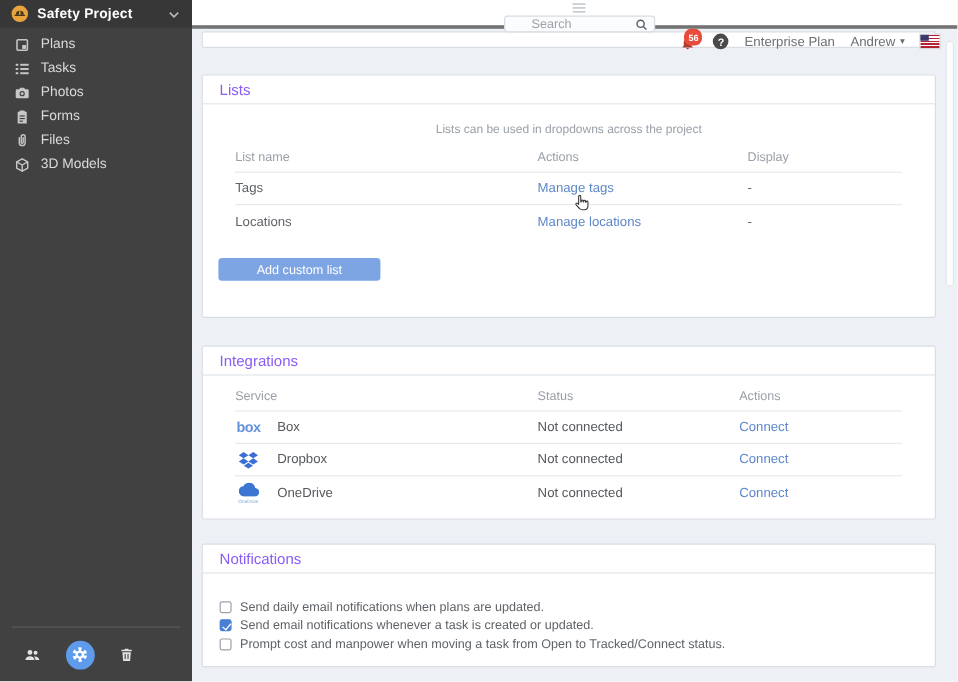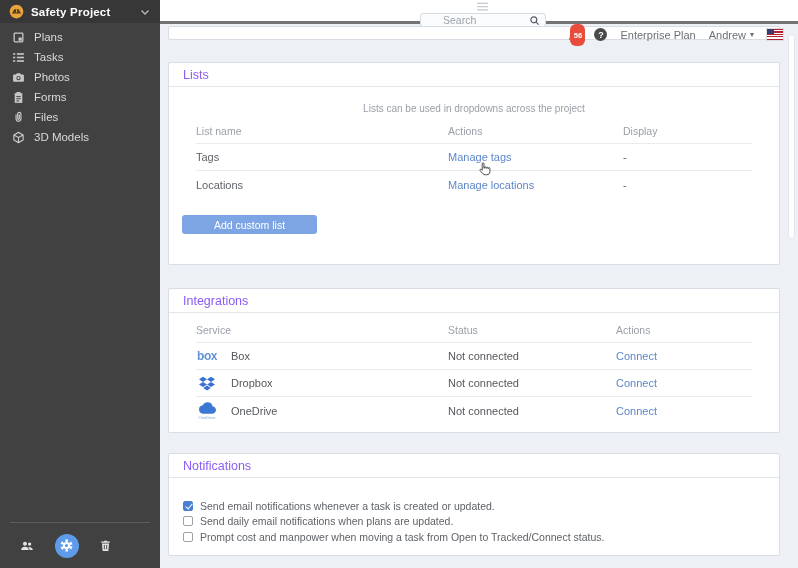--- a/index.html
+++ b/index.html
@@ -26,21 +26,21 @@
   
   .topbar { position:absolute; left:160px; right:0; top:0; height:24px; background:#ffffff; border-bottom:3px solid #737373; display:flex; align-items:center; z-index:4;flex-direction:column; }
   .hamburger { margin-left:7px; color:#c3c9cf; display:flex; cursor:pointer; }
   .searchbox { margin-left:8px; width:126px; height:17px; border:1px solid #d7dce1; border-radius:3px; background:#fbfcfd; display:flex; align-items:center; padding:0 5px 0 2px; }
   .searchbox input { flex:1; min-width:0; border:0; outline:0; background:transparent; font-size:10.5px; color:#555; padding-left:20px; font-family:"Liberation Sans", sans-serif; }
   .searchbox input::placeholder { color:#9aa2aa; }
   .search-ic { color:#555d66; display:flex; }
   .tb-right { margin-left:auto; display:flex; align-items:center; gap:13px; padding-right:15px; }
   .bell-wrap { position:relative; width:14px; height:15px; cursor:pointer; }
   .bell { color:#b03a2b; display:flex; margin-top:3px; }
-  .badge { position:absolute; top:-3px; left:3px; min-width:15px; height:22px; padding:0 3px; background:#e74c3c; border-radius:6px; color:#fff; font-size:7.5px; font-weight:bold; display:flex; align-items:center; justify-content:center; }
+  .badge { position:absolute; top:-3px; left:3px; min-width:15px; height:14px; padding:0 3px; background:#e74c3c; border-radius:6px; color:#fff; font-size:7.5px; font-weight:bold; display:flex; align-items:center; justify-content:center; }
   .help-circle { width:13px; height:13px; border-radius:50%; background:#4a4a4a; color:#fff; font-size:9px; font-weight:bold; display:flex; align-items:center; justify-content:center; cursor:pointer; }
   .plan-label { font-size:11px; color:#6b6f73; }
   .user-menu { display:flex; align-items:center; gap:4px; cursor:pointer; }
   .user-name { font-size:11px; color:#6b6f73; }
   .caret { font-size:8px; color:#6b6f73; }
   .flag { position:relative; width:16px; height:11px; background:repeating-linear-gradient(180deg,#b22234 0 1.2px,#ffffff 1.2px 2.4px); outline:1px solid #dcdcdc; }
   .flag .canton { position:absolute; left:0; top:0; width:7px; height:5px; background:#3c3b6e; }
 
   
   .card { position:absolute; left:168px; width:612px; background:#ffffff; border:1px solid #d9dee4; border-radius:2px; }
@@ -311,26 +311,26 @@
         <span class="c2 status-txt">Not connected</span>
         <span class="c3"><a class="link">Connect</a></span>
       </div>
     </div>
   </div>
 
   <div class="card card-notifications">
     <div class="card-header">Notifications</div>
     <div class="notif-body">
       <div class="chk-row">
+        <span class="chk"></span>
+        <span class="chk-label">Send daily email notifications when plans are updated.</span>
+      </div>
+      <div class="chk-row">
         <span class="chk checked"></span>
         <span class="chk-label">Send email notifications whenever a task is created or updated.</span>
-      </div>
-      <div class="chk-row">
-        <span class="chk"></span>
-        <span class="chk-label">Send daily email notifications when plans are updated.</span>
       </div>
       <div class="chk-row">
         <span class="chk"></span>
         <span class="chk-label">Prompt cost and manpower when moving a task from Open to Tracked/Connect status.</span>
       </div>
     </div>
   </div>
 
   <div class="scroll-thumb"></div>
 

